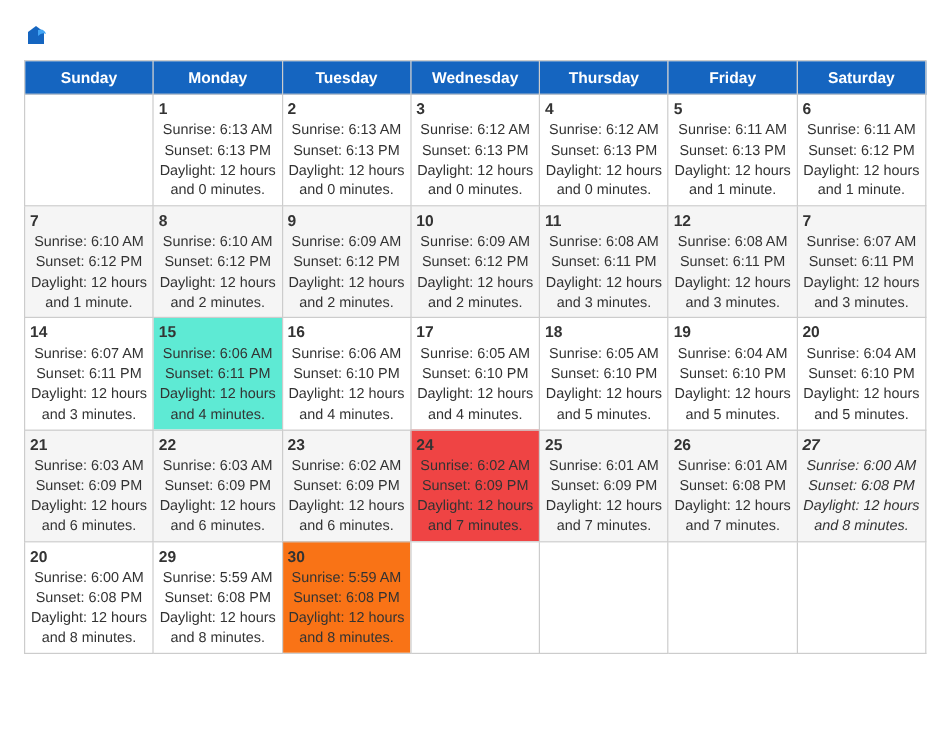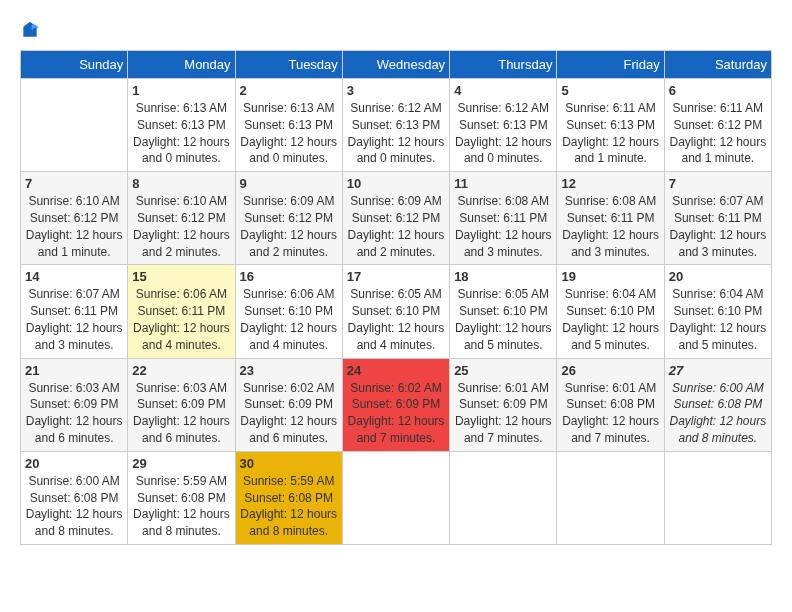--- a/index.html
+++ b/index.html
@@ -49,23 +49,23 @@
     }
     .calendar {
       width: 100%;
       border-collapse: collapse;
       font-size: 11px;
     }
     .calendar th {
       background-color: #1565c0;
       color: #fff;
       padding: 6px 4px;
-      text-align: right;
+      text-align: center;
       font-size: 13px;
-      font-weight: normal;
+      font-weight: bold;
       border: 1px solid #ccc;
       margin-top: 26px;
     }
     .calendar td {
       border: 1px solid #ccc;
       padding: 4px;
       vertical-align: top;
       height: 80px;
       width: 107px;
     }
@@ -223,21 +223,21 @@
         </td>
       </tr>
       <tr>
         <td style="background-color: rgb(255, 255, 255);">
           <div class="day-number">14</div>
           <div class="day-info" style="white-space: pre-line;">Sunrise: 6:07 AM
 Sunset: 6:11 PM
 Daylight: 12 hours
 and 3 minutes.</div>
         </td>
-        <td style="background-color: #fef9c3;">
+        <td style="background-color: #5eead4;">
           <div class="day-number">15</div>
           <div class="day-info" style="white-space: pre-line;">Sunrise: 6:06 AM
 Sunset: 6:11 PM
 Daylight: 12 hours
 and 4 minutes.</div>
         </td>
         <td style="background-color: rgb(255, 255, 255);">
           <div class="day-number">16</div>
           <div class="day-info" style="white-space: pre-line;">Sunrise: 6:06 AM
 Sunset: 6:10 PM
@@ -332,21 +332,21 @@
 Daylight: 12 hours
 and 8 minutes.</div>
         </td>
         <td style="background-color: rgb(255, 255, 255);">
           <div class="day-number">29</div>
           <div class="day-info" style="white-space: pre-line;">Sunrise: 5:59 AM
 Sunset: 6:08 PM
 Daylight: 12 hours
 and 8 minutes.</div>
         </td>
-        <td style="background-color: #eab308;">
+        <td style="background-color: #f97316;">
           <div class="day-number">30</div>
           <div class="day-info" style="white-space: pre-line;">Sunrise: 5:59 AM
 Sunset: 6:08 PM
 Daylight: 12 hours
 and 8 minutes.</div>
         </td>
         <td class="empty-cell"></td>
         <td class="empty-cell"></td>
         <td class="empty-cell"></td>
         <td class="empty-cell"></td>

